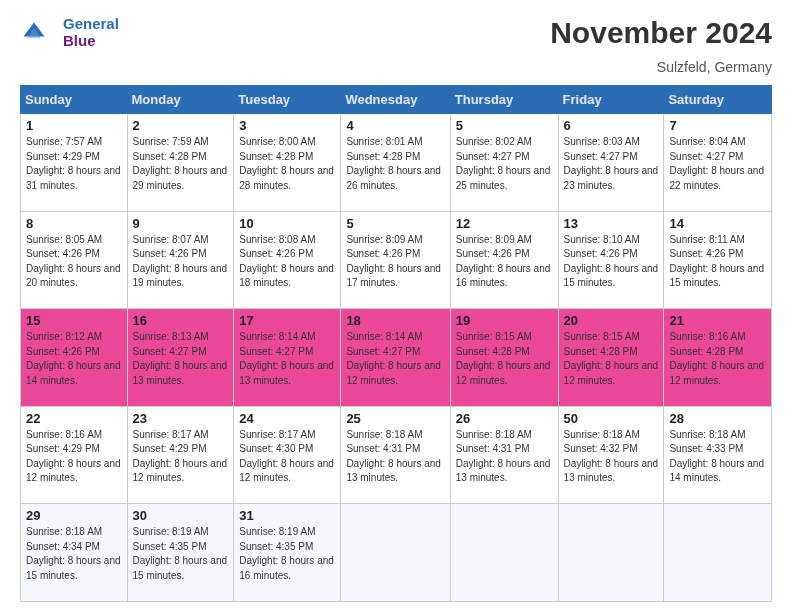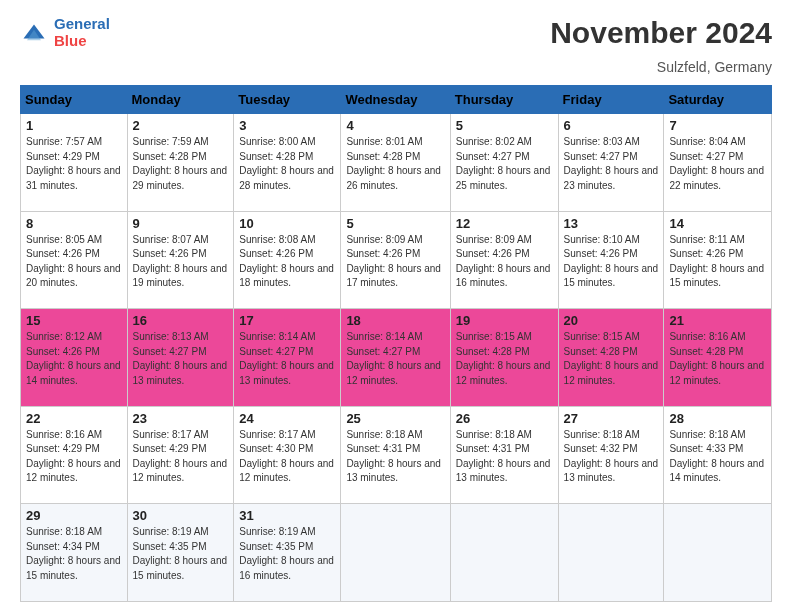--- a/index.html
+++ b/index.html
@@ -18,31 +18,31 @@
       flex-direction: column;
     }
     .header {
       display: flex;
       justify-content: space-between;
       align-items: flex-start;
       margin-bottom: 10px;
     }
     .logo {
       display: flex;
-      align-items: flex-end;
-      gap: 6px;
+      align-items: center;
+      gap: 15px;
     }
     .logo-text {
       font-size: 15px;
       font-weight: bold;
       color: #333;
       line-height: 1.1;
     }
     .logo-text span {
-      color: #ef4444;
+      color: #701a75;
     }
     .logo-icon {
       width: 28px;
       height: 28px;
     }
     .title-block {
       text-align: right;
     }
     .month-title {
       font-size: 30px;
@@ -56,21 +56,21 @@
       margin-top: 10px;
     }
     .calendar {
       flex: 1;
       border-collapse: collapse;
       width: 100%;
       font-size: 10.5px;
     }
     .calendar th {
       background: #2a6db5;
-      color: #000000;
+      color: #e5e5e5;
       padding: 6px 4px;
       text-align: left;
       font-size: 13px;
       font-weight: bold;
       border: 1px solid #2a6db5;
     }
     .calendar td {
       border: 1px solid #ccc;
       vertical-align: top;
       padding: 4px 5px;
@@ -245,21 +245,21 @@
           </td>
           <td>
             <span class="day-num">25</span>
             <div class="cell-text">Sunrise: 8:18 AM<br>Sunset: 4:31 PM<br>Daylight: 8 hours and 13 minutes.</div>
           </td>
           <td>
             <span class="day-num">26</span>
             <div class="cell-text">Sunrise: 8:18 AM<br>Sunset: 4:31 PM<br>Daylight: 8 hours and 13 minutes.</div>
           </td>
           <td>
-            <span class="day-num">27</span>
+            <span class="day-num">50</span>
             <div class="cell-text">Sunrise: 8:18 AM<br>Sunset: 4:32 PM<br>Daylight: 8 hours and 13 minutes.</div>
           </td>
           <td>
             <span class="day-num">28</span>
             <div class="cell-text">Sunrise: 8:18 AM<br>Sunset: 4:33 PM<br>Daylight: 8 hours and 14 minutes.</div>
           </td>
         </tr>
         <tr>
           <td>
             <span class="day-num">29</span>

